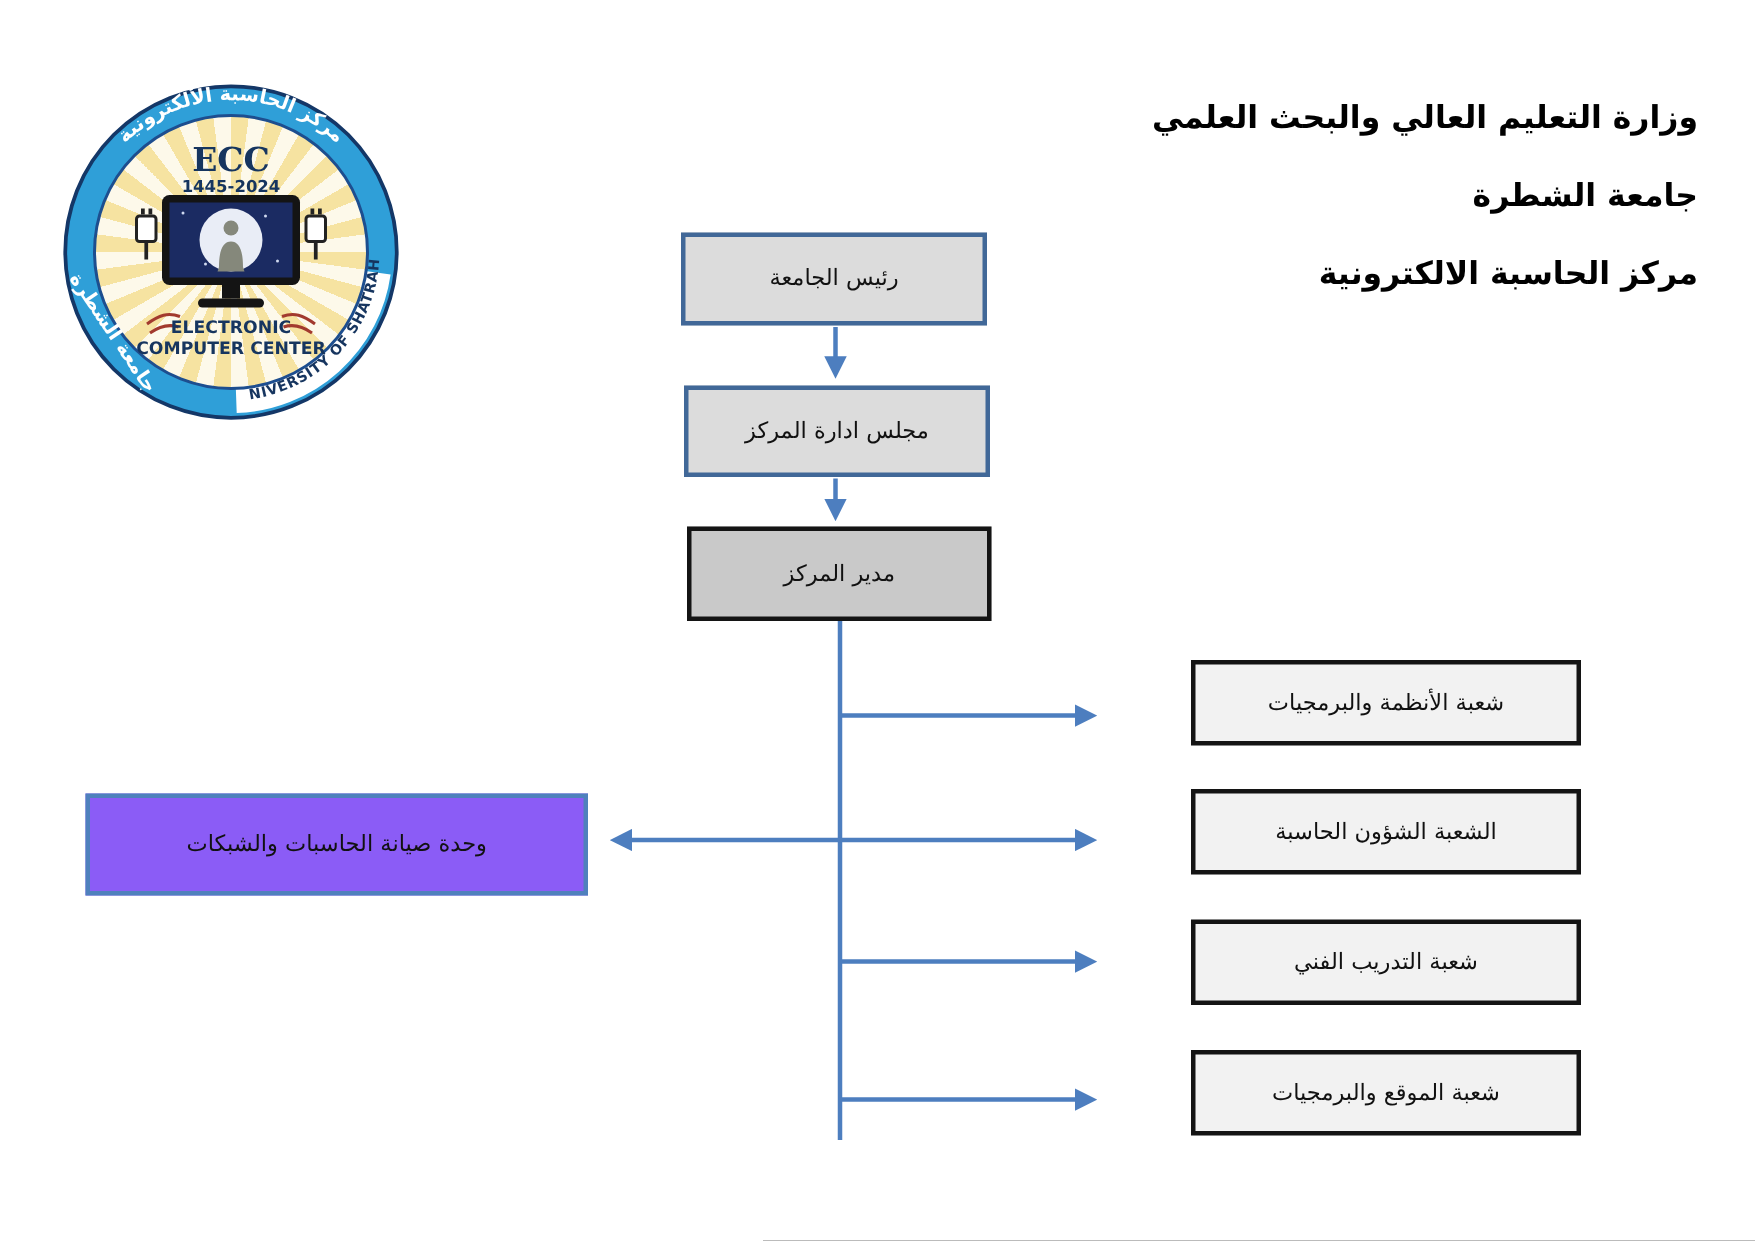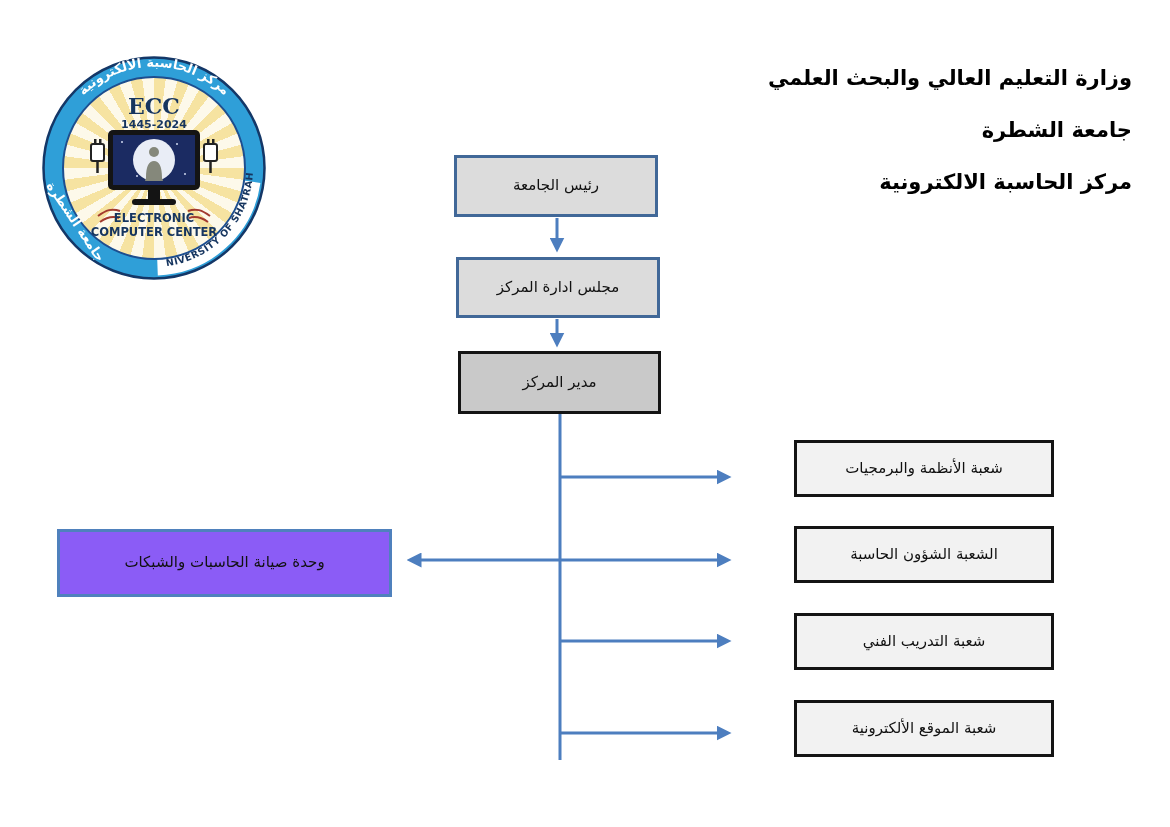--- a/index.html
+++ b/index.html
@@ -147,17 +147,17 @@
     <line x1="560" y1="733" x2="727" y2="733" marker-end="url(#ah)"></line>
   </svg>
 
   <div class="box blue" id="box-president">رئيس الجامعة</div>
   <div class="box blue" id="box-board">مجلس ادارة المركز</div>
   <div class="box director" id="box-director">مدير المركز</div>
 
   <div class="box division" id="box-div-0">شعبة الأنظمة والبرمجيات</div>
   <div class="box division" id="box-div-1">الشعبة الشؤون الحاسبة</div>
   <div class="box division" id="box-div-2">شعبة التدريب الفني</div>
-  <div class="box division" id="box-div-3">شعبة الموقع الألكترونية</div>
+  <div class="box division" id="box-div-3">شعبة الموقع والبرمجيات</div>
 
   <div class="box maintenance" id="box-maintenance">وحدة صيانة الحاسبات والشبكات</div>
 
 </div>
 
 </body></html>

